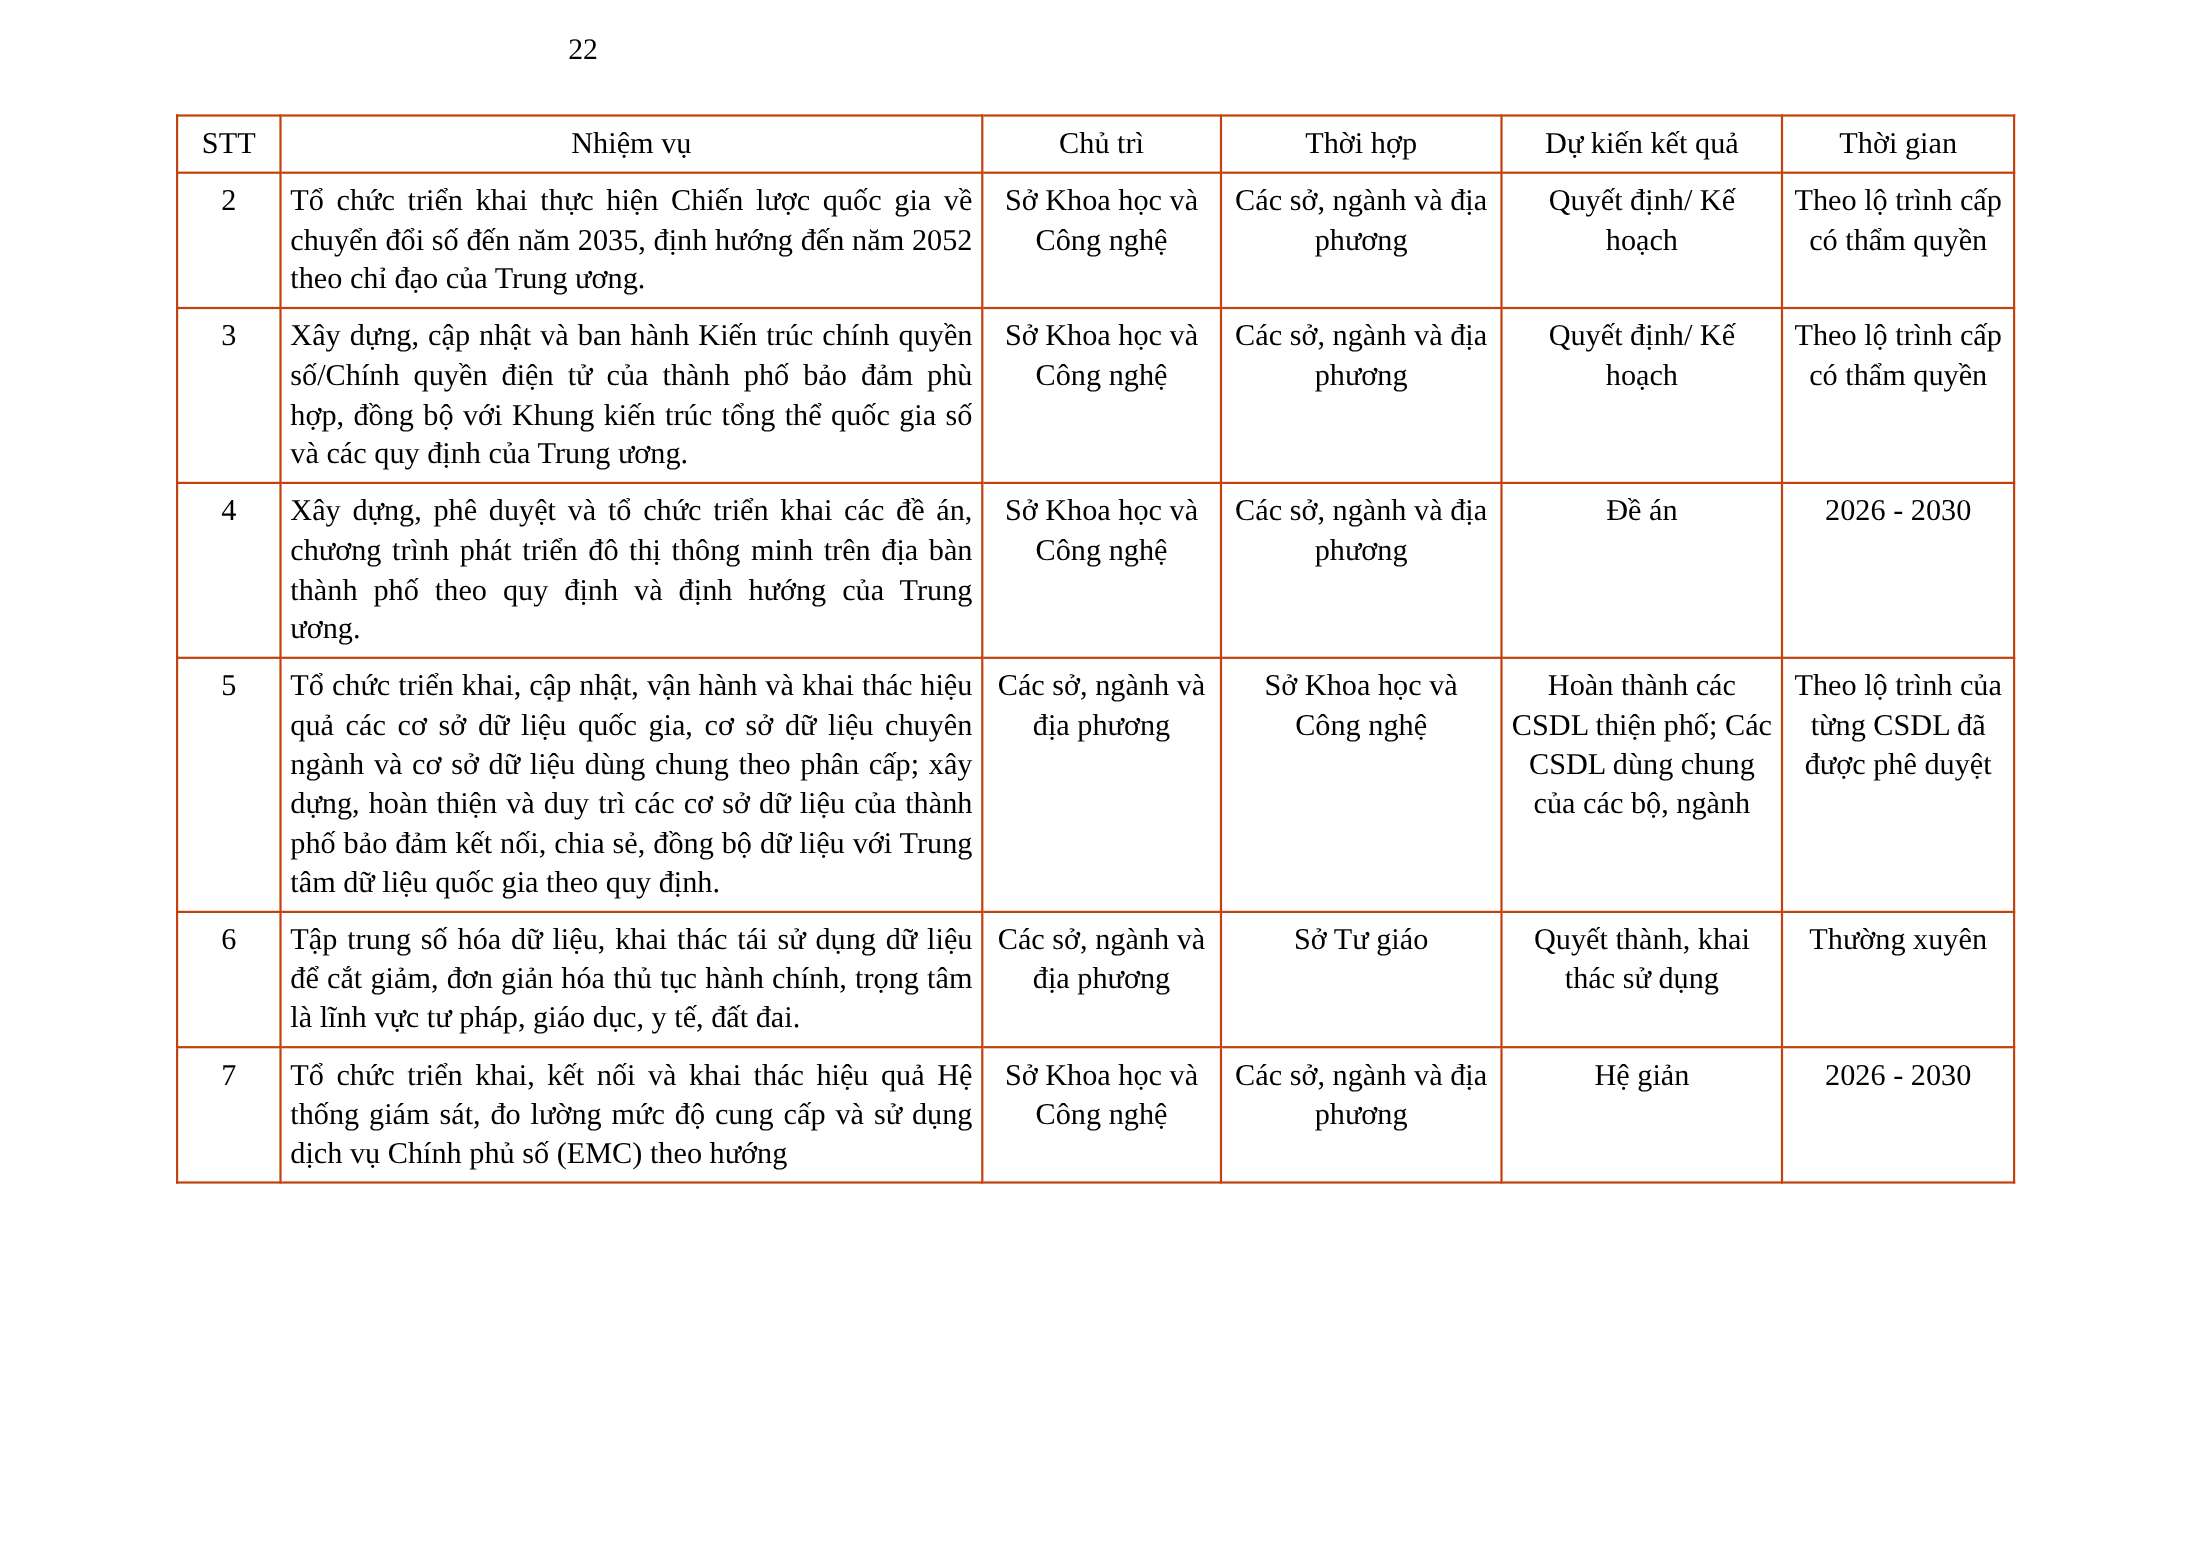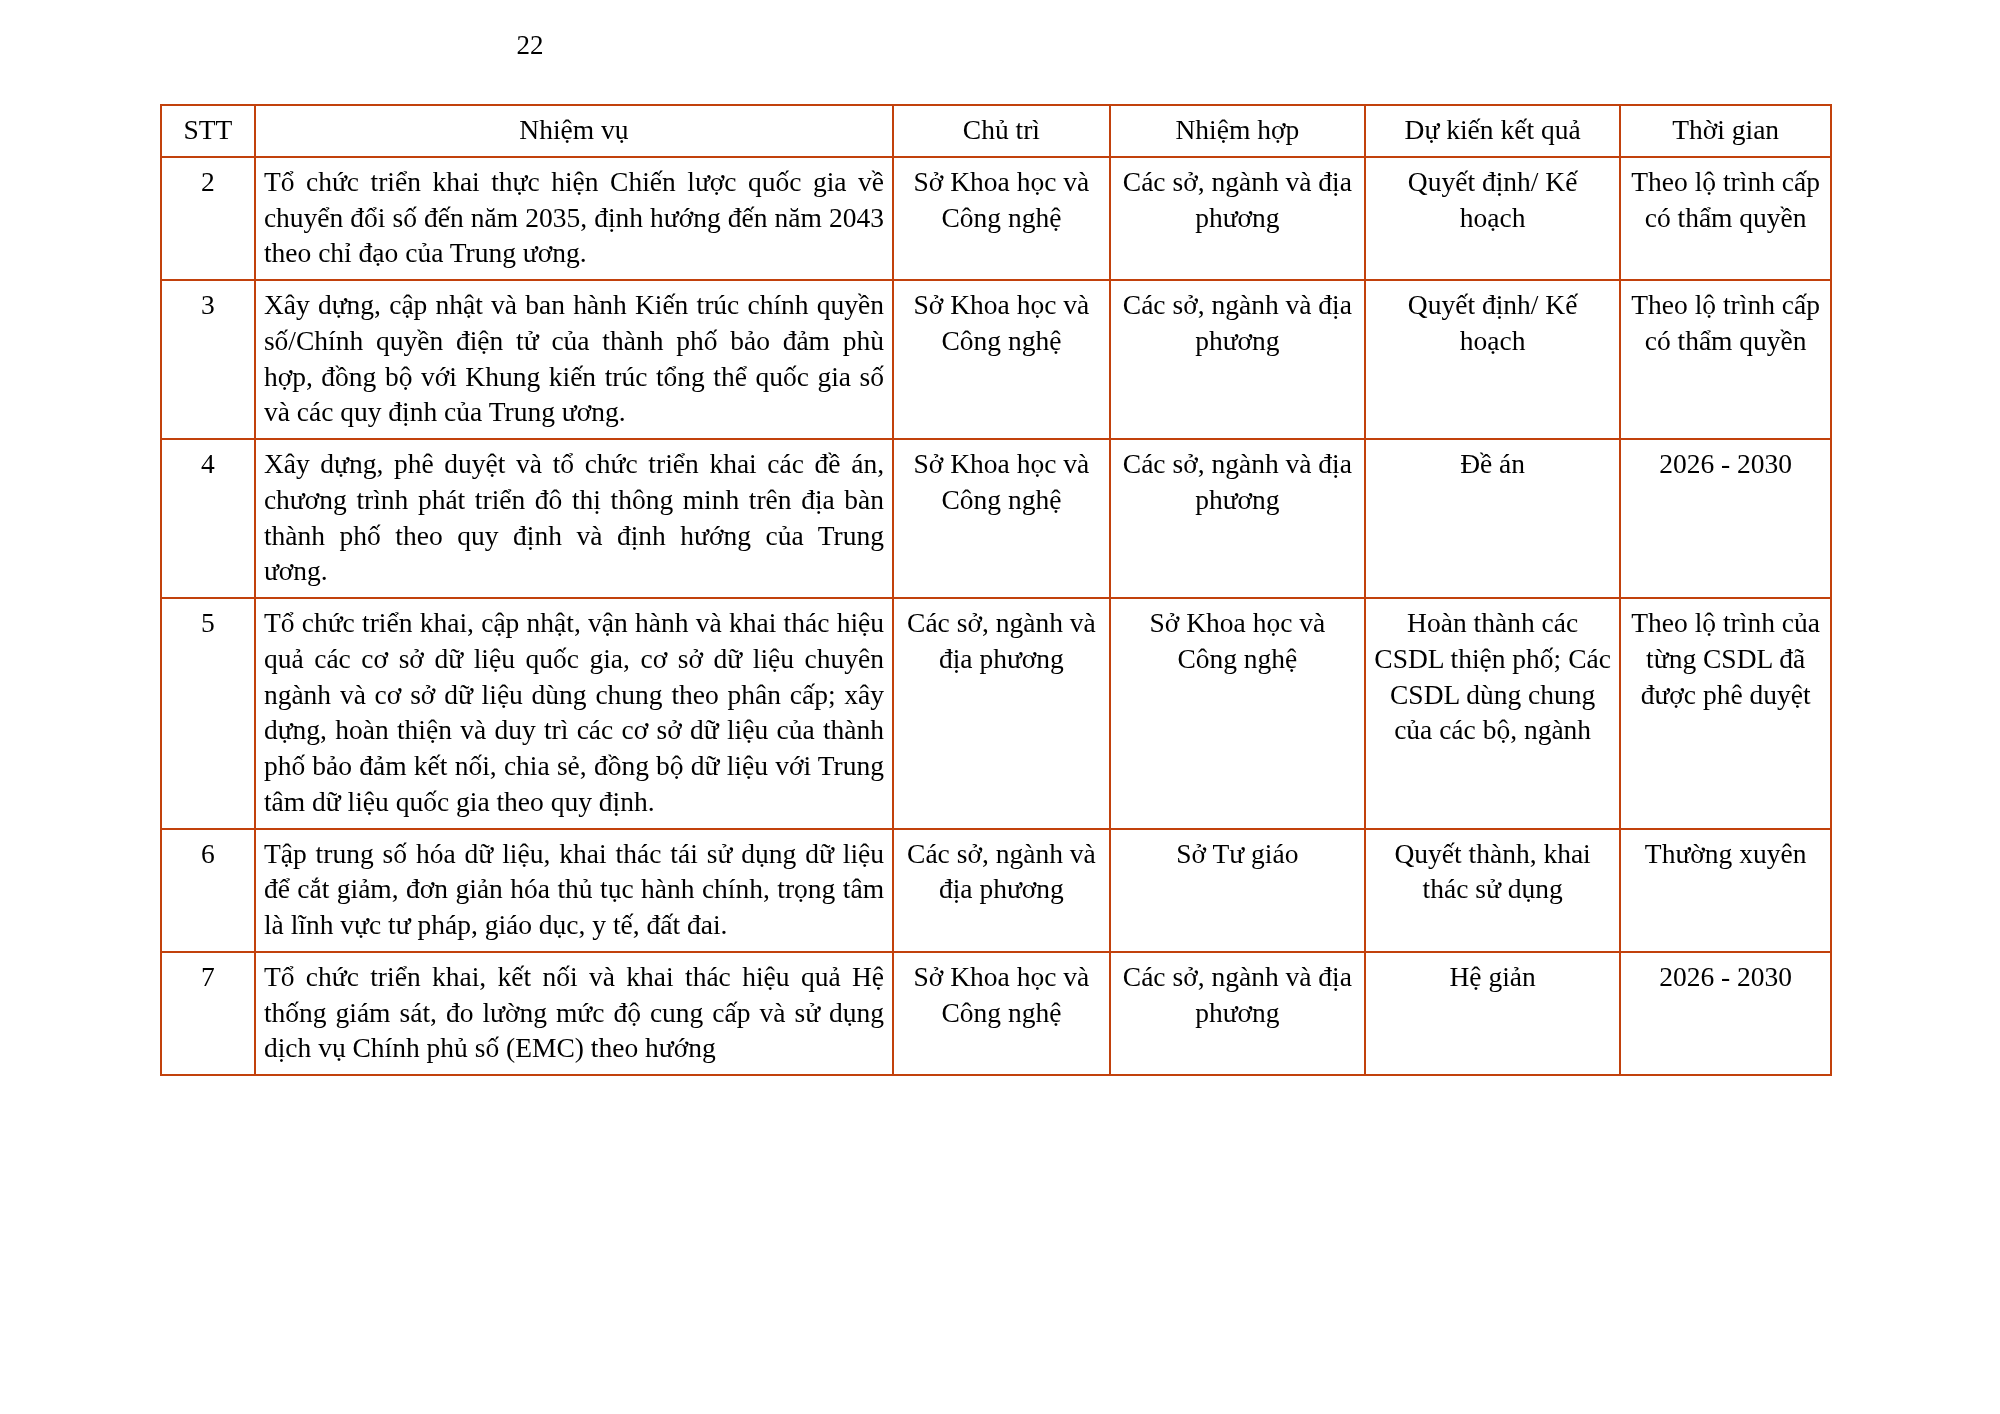--- a/index.html
+++ b/index.html
@@ -99,29 +99,29 @@
         <col class="c-lead">
         <col class="c-coop">
         <col class="c-result">
         <col class="c-time">
       </colgroup>
       <thead>
         <tr>
           <th>STT</th>
           <th>Nhiệm vụ</th>
           <th>Chủ trì</th>
-          <th>Nhiệm hợp</th>
+          <th>Thời hợp</th>
           <th>Dự kiến kết quả</th>
           <th>Thời gian</th>
         </tr>
       </thead>
       <tbody>
         <tr>
           <td class="stt">2</td>
-          <td class="task">Tổ chức triển khai thực hiện Chiến lược quốc gia về chuyển đổi số đến năm 2035, định hướng đến năm 2043 theo chỉ đạo của Trung ương.</td>
+          <td class="task">Tổ chức triển khai thực hiện Chiến lược quốc gia về chuyển đổi số đến năm 2035, định hướng đến năm 2052 theo chỉ đạo của Trung ương.</td>
           <td class="ctr">Sở Khoa học và Công nghệ</td>
           <td class="ctr">Các sở, ngành và địa phương</td>
           <td class="ctr">Quyết định/ Kế hoạch</td>
           <td class="ctr">Theo lộ trình cấp có thẩm quyền</td>
         </tr>
         <tr>
           <td class="stt">3</td>
           <td class="task">Xây dựng, cập nhật và ban hành Kiến trúc chính quyền số/Chính quyền điện tử của thành phố bảo đảm phù hợp, đồng bộ với Khung kiến trúc tổng thể quốc gia số và các quy định của Trung ương.</td>
           <td class="ctr">Sở Khoa học và Công nghệ</td>
           <td class="ctr">Các sở, ngành và địa phương</td>

